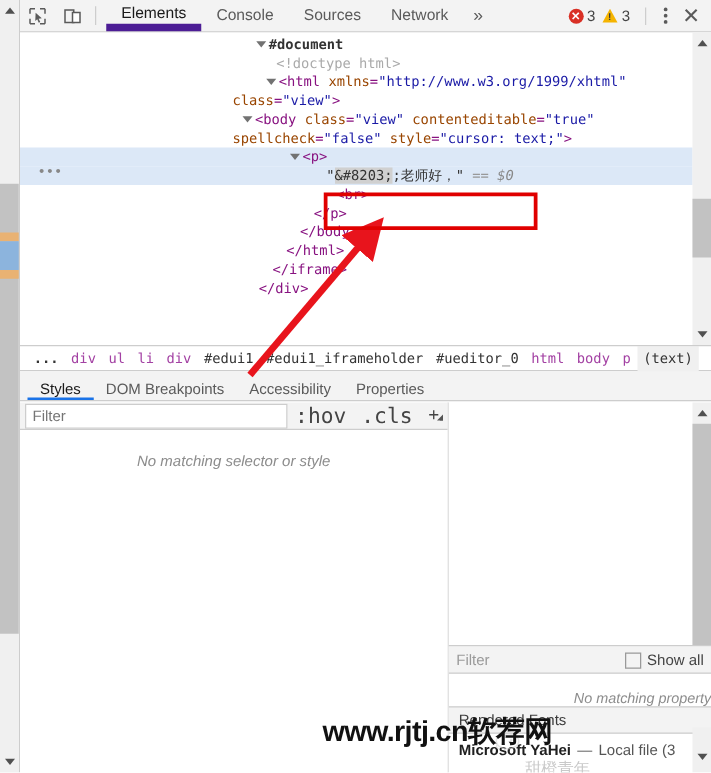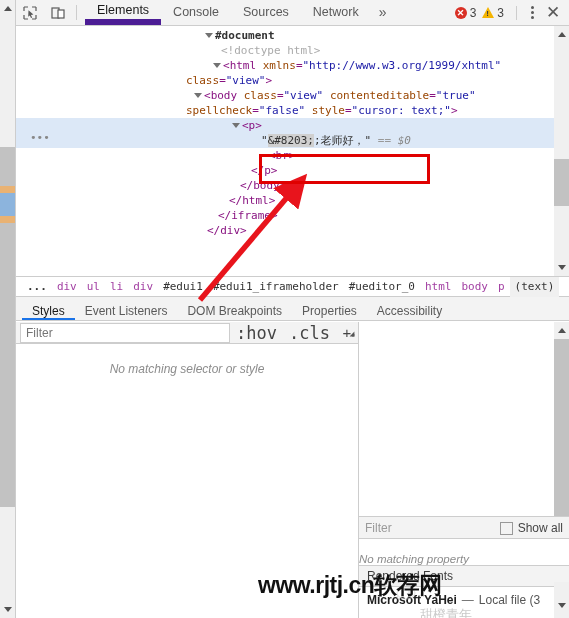--- a/index.html
+++ b/index.html
@@ -368,21 +368,21 @@
     font-size: 12px; color: #444;
   }
   .cbox {
     width: 11px; height: 11px;
     border: 1px solid #999;
     background: #f3f3f3;
     margin-right: 5px;
     display: inline-block;
   }
   .sr-nomatch {
-    text-align: left;
+    text-align: right;
     font-size: 11.5px;
     font-style: italic;
     color: #8c8c8c;
     padding-top: 14px;
   }
   .sr-section {
     height: 22px;
     background: #f3f3f3;
     border-top: 1px solid #cdcdcd;
     border-bottom: 1px solid #cdcdcd;
@@ -596,24 +596,23 @@
     <span class="crumb plain">#edui1_iframeholder</span>
     <span class="crumb plain">#ueditor_0</span>
     <span class="crumb">html</span>
     <span class="crumb">body</span>
     <span class="crumb">p</span>
     <span class="crumb active">(text)</span>
   </div>
 
   <div class="subtabs">
     <div class="subtab active">Styles</div>
-    <div class="subtab">Event Listeners</div>
     <div class="subtab">DOM Breakpoints</div>
+    <div class="subtab">Accessibility</div>
     <div class="subtab">Properties</div>
-    <div class="subtab">Accessibility</div>
   </div>
 
   <div class="styles-pane">
 
     <div class="styles-left">
       <div class="filter-row">
         <input class="filter-input" type="text" placeholder="Filter" style="">
         <span class="hov-btn">:hov</span>
         <span class="cls-btn">.cls</span>
         <span class="plus-btn">+</span>

